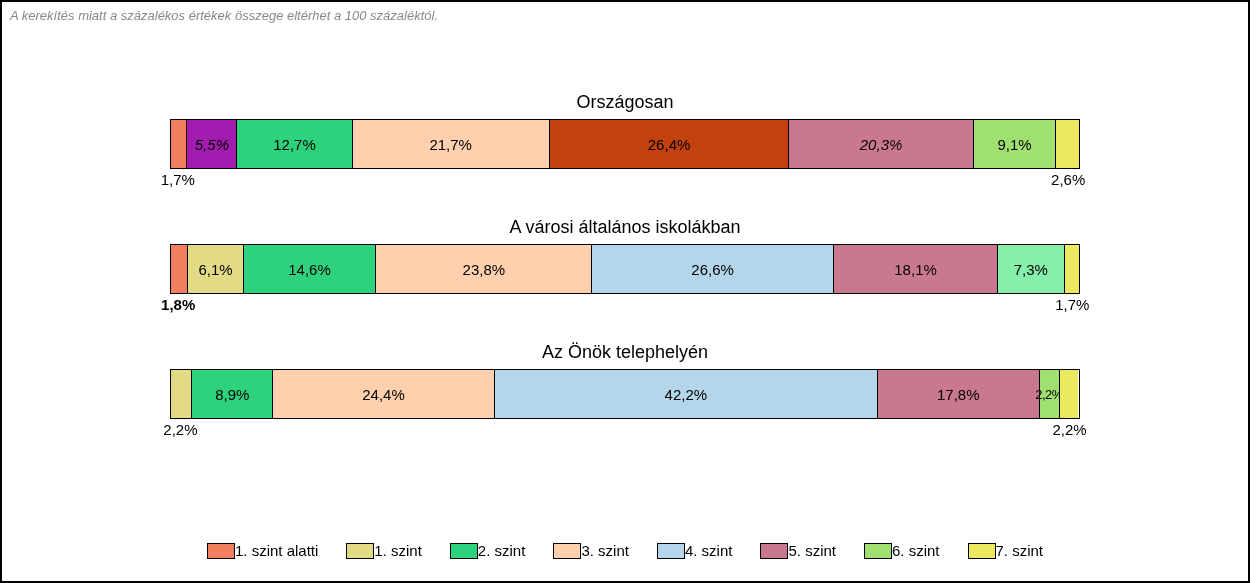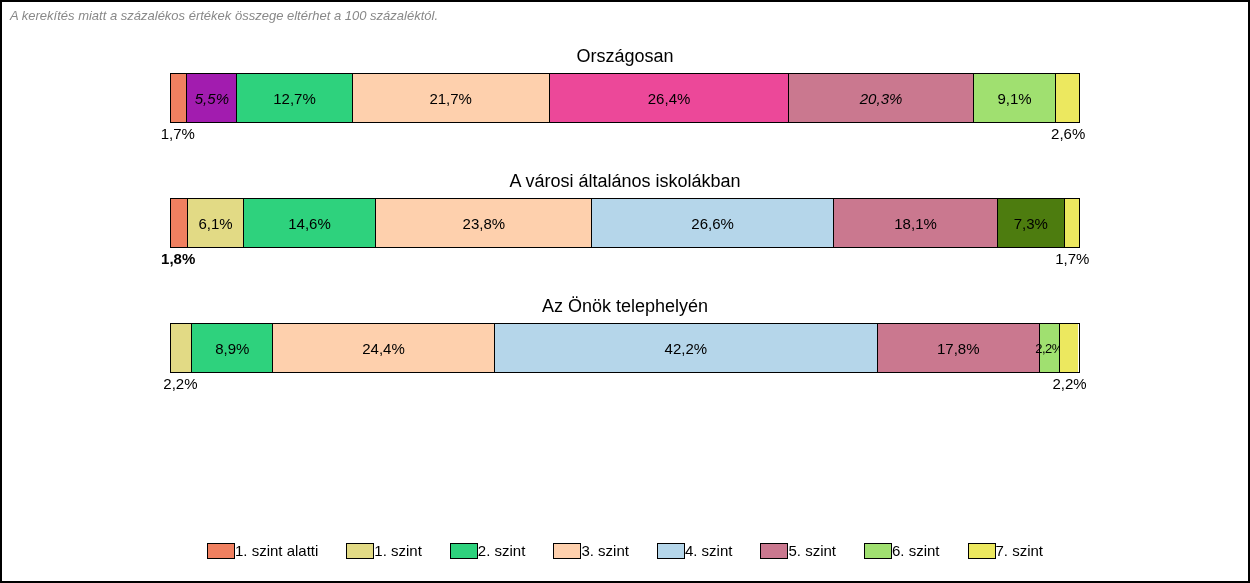--- a/index.html
+++ b/index.html
@@ -15,21 +15,21 @@
   }
   .note {
     position: absolute;
     top: 6px;
     left: 8px;
     font-size: 13px;
     font-style: italic;
     color: #888;
   }
   .charts {
-    padding-top: 44px;
+    padding-top: 90px;
     display: flex;
     flex-direction: column;
     gap: 28px;
     align-items: center;
   }
   .chart-block {
     width: 100%;
     display: flex;
     flex-direction: column;
     align-items: center;
@@ -101,42 +101,42 @@
 
 <div class="charts" id="charts">
     <div class="chart-block">
       <div class="chart-title">Országosan</div>
       <div class="bar-wrap">
         <div class="bar" style="margin-left: 7.10543e-15%; width: 100%;">
           <div class="seg" style="width: 1.7%; background: rgb(240, 128, 96);"></div>
           <div class="seg" style="width: 5.5%; background: #a21caf; font-style: italic;">5,5%</div>
           <div class="seg" style="width: 12.7%; background: rgb(46, 210, 125);">12,7%</div>
           <div class="seg" style="width: 21.7%; background: rgb(254, 208, 173);">21,7%</div>
-          <div class="seg" style="width: 26.4%; background: #ec4899; text-align: center;">26,4%</div>
+          <div class="seg" style="width: 26.4%; background: #c2410c; text-align: center;">26,4%</div>
           <div class="seg" style="width: 20.3%; background: rgb(202, 120, 143); font-style: italic;">20,3%</div>
           <div class="seg" style="width: 9.1%; background: rgb(160, 224, 112);">9,1%</div>
           <div class="seg" style="width: 2.6%; background: rgb(236, 232, 95);"></div>
         </div>
         <div class="below-labels">
           <div class="below-label" style="left: 0.85%;">1,7%</div>
           <div class="below-label" style="left: 98.7%;">2,6%</div>
         </div>
       </div>
     </div>
     <div class="chart-block">
       <div class="chart-title">A városi általános iskolákban</div>
       <div class="bar-wrap">
         <div class="bar" style="margin-left: 0%; width: 100%;">
           <div class="seg" style="width: 1.8%; background: rgb(240, 128, 96);"></div>
           <div class="seg" style="width: 6.1%; background: rgb(226, 218, 133);">6,1%</div>
           <div class="seg" style="width: 14.6%; background: rgb(46, 210, 125);">14,6%</div>
           <div class="seg" style="width: 23.8%; background: rgb(254, 208, 173);">23,8%</div>
           <div class="seg" style="width: 26.6%; background: rgb(181, 214, 234);">26,6%</div>
           <div class="seg" style="width: 18.1%; background: rgb(202, 120, 143);">18,1%</div>
-          <div class="seg" style="width: 7.3%; background: #4d7c0f;">7,3%</div>
+          <div class="seg" style="width: 7.3%; background: #86efac;">7,3%</div>
           <div class="seg" style="width: 1.7%; background: rgb(236, 232, 95);"></div>
         </div>
         <div class="below-labels">
           <div class="below-label" style="left: 0.9%; font-weight: bold;">1,8%</div>
           <div class="below-label" style="left: 99.15%;">1,7%</div>
         </div>
       </div>
     </div>
     <div class="chart-block">
       <div class="chart-title">Az Önök telephelyén</div>

